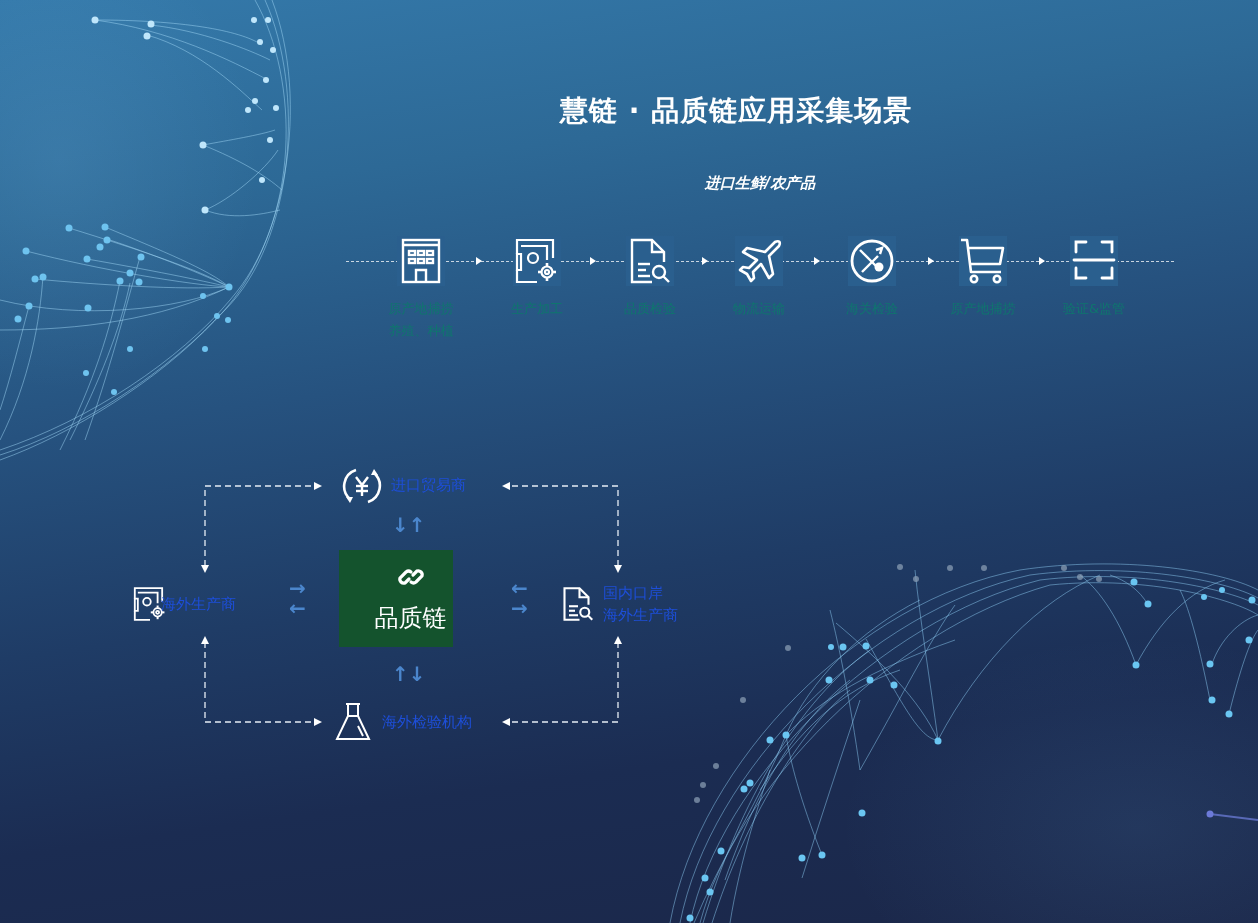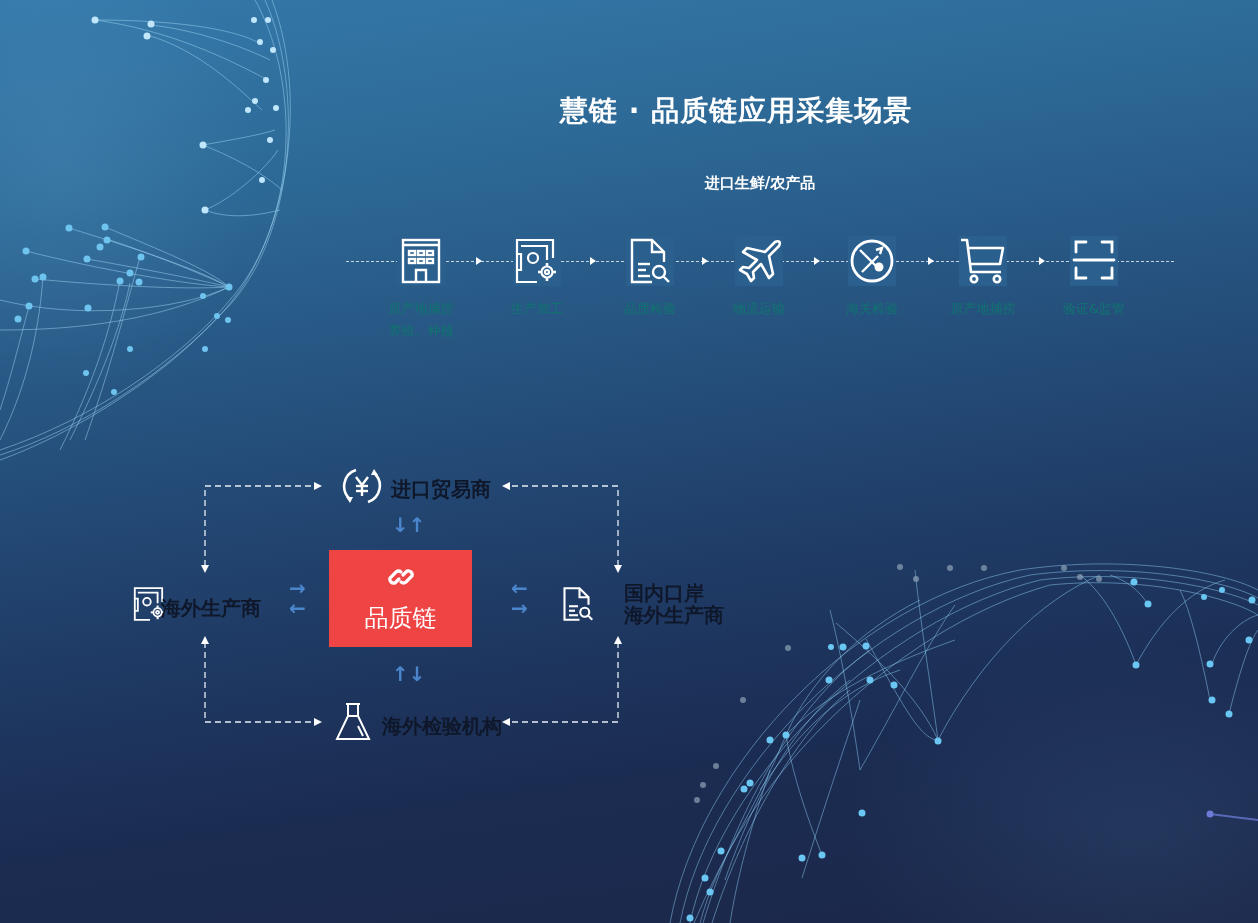--- a/index.html
+++ b/index.html
@@ -6,32 +6,32 @@
     html, body { width: 1258px; height: 923px; overflow: hidden; }
     body {
       position: relative;
       font-family: "DejaVu Sans", "Liberation Sans", sans-serif;
       color: #ffffff;
       background: linear-gradient(172deg, #3479aa 0%, #2d6996 20%, #26527f 40%, #1f3c66 60%, #1b2c52 78%, #1b2749 100%);
     }
     .bg-svg { position: absolute; left: 0; top: 0; width: 1258px; height: 923px; pointer-events: none; }
     .abs { position: absolute; }
     .title-wrap { position: absolute; left: 560px; width: 400px; top: 92px; text-align: left; font-size: 28px; font-weight: bold; letter-spacing: 1px; }
-    .subtitle-wrap { position: absolute; left: 660px; width: 200px; top: 174px; text-align: center; font-size: 15px; font-weight: bold; }
+    .subtitle-wrap { position: absolute; left: 660px; width: 200px; top: 174px; text-align: center; font-size: 15px; font-weight: bold; font-style: italic; }
 
     .flow-line { position: absolute; left: 346px; top: 261px; width: 828px; height: 0; border-top: 1px dashed rgba(255,255,255,0.75); }
     .flow-step { position: absolute; top: 236px; width: 110px; text-align: center; }
     .flow-icon-bg { position: absolute; left: 31px; top: 0; width: 48px; height: 50px; }
     .flow-label { position: absolute; left: 0; top: 62px; width: 110px; text-align: center; font-size: 13px; line-height: 22px; color: #0f766e; }
     .arrowhead { position: absolute; top: 257px; width: 0; height: 0; border-top: 4px solid transparent; border-bottom: 4px solid transparent; border-left: 6px solid #ffffff; }
 
-    .node-label { font-size: 20px; font-weight: bold; color: #0f172a; white-space: nowrap; }
+    .node-label { font-size: 15px; font-weight: normal; color: #1d4ed8; white-space: nowrap; }
     .core-box {
-      position: absolute; left: 329px; top: 550px; width: 143px; height: 97px;
-      background: #ef4444; text-align: center;
+      position: absolute; left: 339px; top: 550px; width: 114px; height: 97px;
+      background: #14532d; text-align: center;
     }
     .core-label { position: absolute; left: 0; top: 52px; width: 143px; text-align: center; font-size: 24px; color: #ffffff; }
     .blue-arrow { position: absolute; color: #4b86cc; font-size: 20px; font-weight: bold; line-height: 20px; }
   </style>
 </head>
 <body>
 
 <svg class="bg-svg" viewBox="0 0 1258 923" xmlns="http://www.w3.org/2000/svg">
   <defs>
     <radialGradient id="glowTL" cx="0.15" cy="0.35" r="0.5">
@@ -386,21 +386,21 @@
       <path d="M26 46 H6 V4 H26 L38 16 V26"></path>
       <path d="M26 4 V16 H38"></path>
       <line x1="12" y1="28" x2="24" y2="28"></line>
       <line x1="12" y1="34" x2="20" y2="34"></line>
       <line x1="12" y1="40" x2="24" y2="40"></line>
       <circle cx="33" cy="36" r="6"></circle>
       <line x1="37.5" y1="40.5" x2="43" y2="46"></line>
     </g>
   </svg>
 </div>
-<div class="abs node-label" style="left:624px; top:582px; line-height:22px;">
+<div class="abs node-label" style="left:603px; top:582px; line-height:22px;">
   <div>国内口岸</div>
   <div>海外生产商</div>
 </div>
 
 <div class="abs" style="left:334px; top:702px; width:38px; height:40px;">
   <svg viewBox="0 0 38 40" width="38" height="40">
     <g fill="none" stroke="#fff" stroke-width="2">
       <line x1="12" y1="2" x2="26" y2="2"></line>
       <path d="M14 2 V14 L3 37 H35 L24 14 V2"></path>
       <line x1="14" y1="14" x2="24" y2="14"></line>

